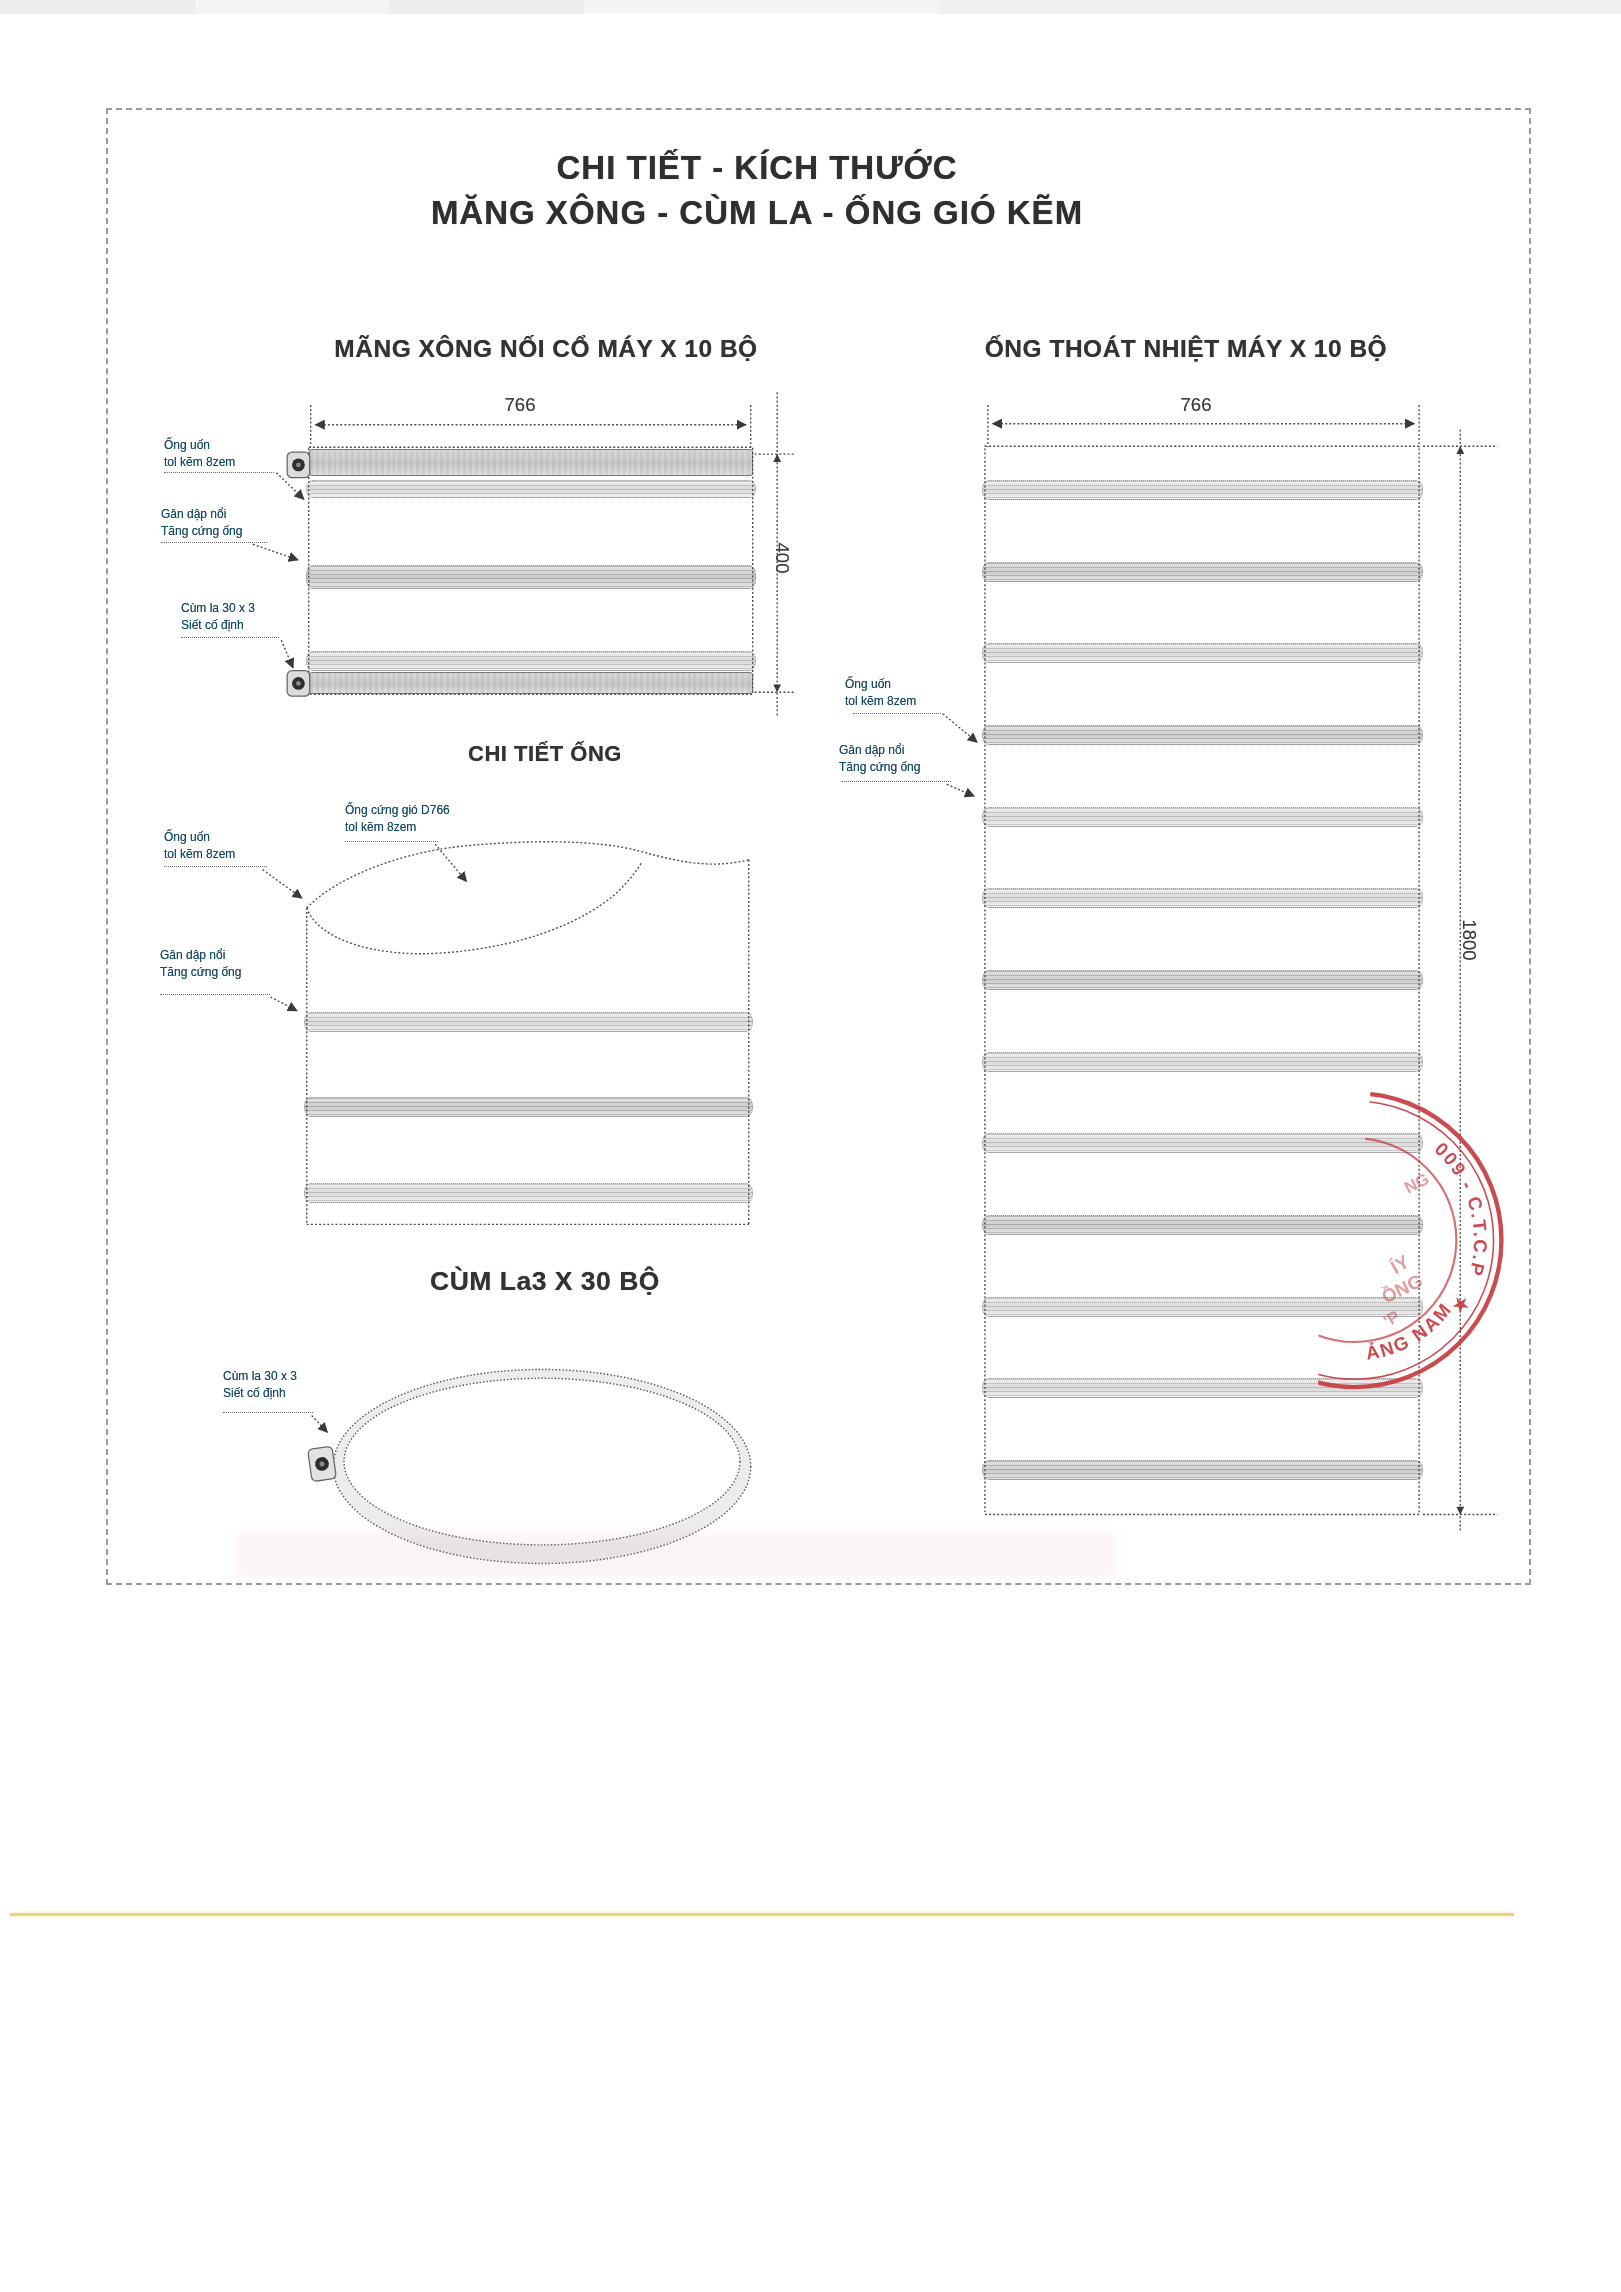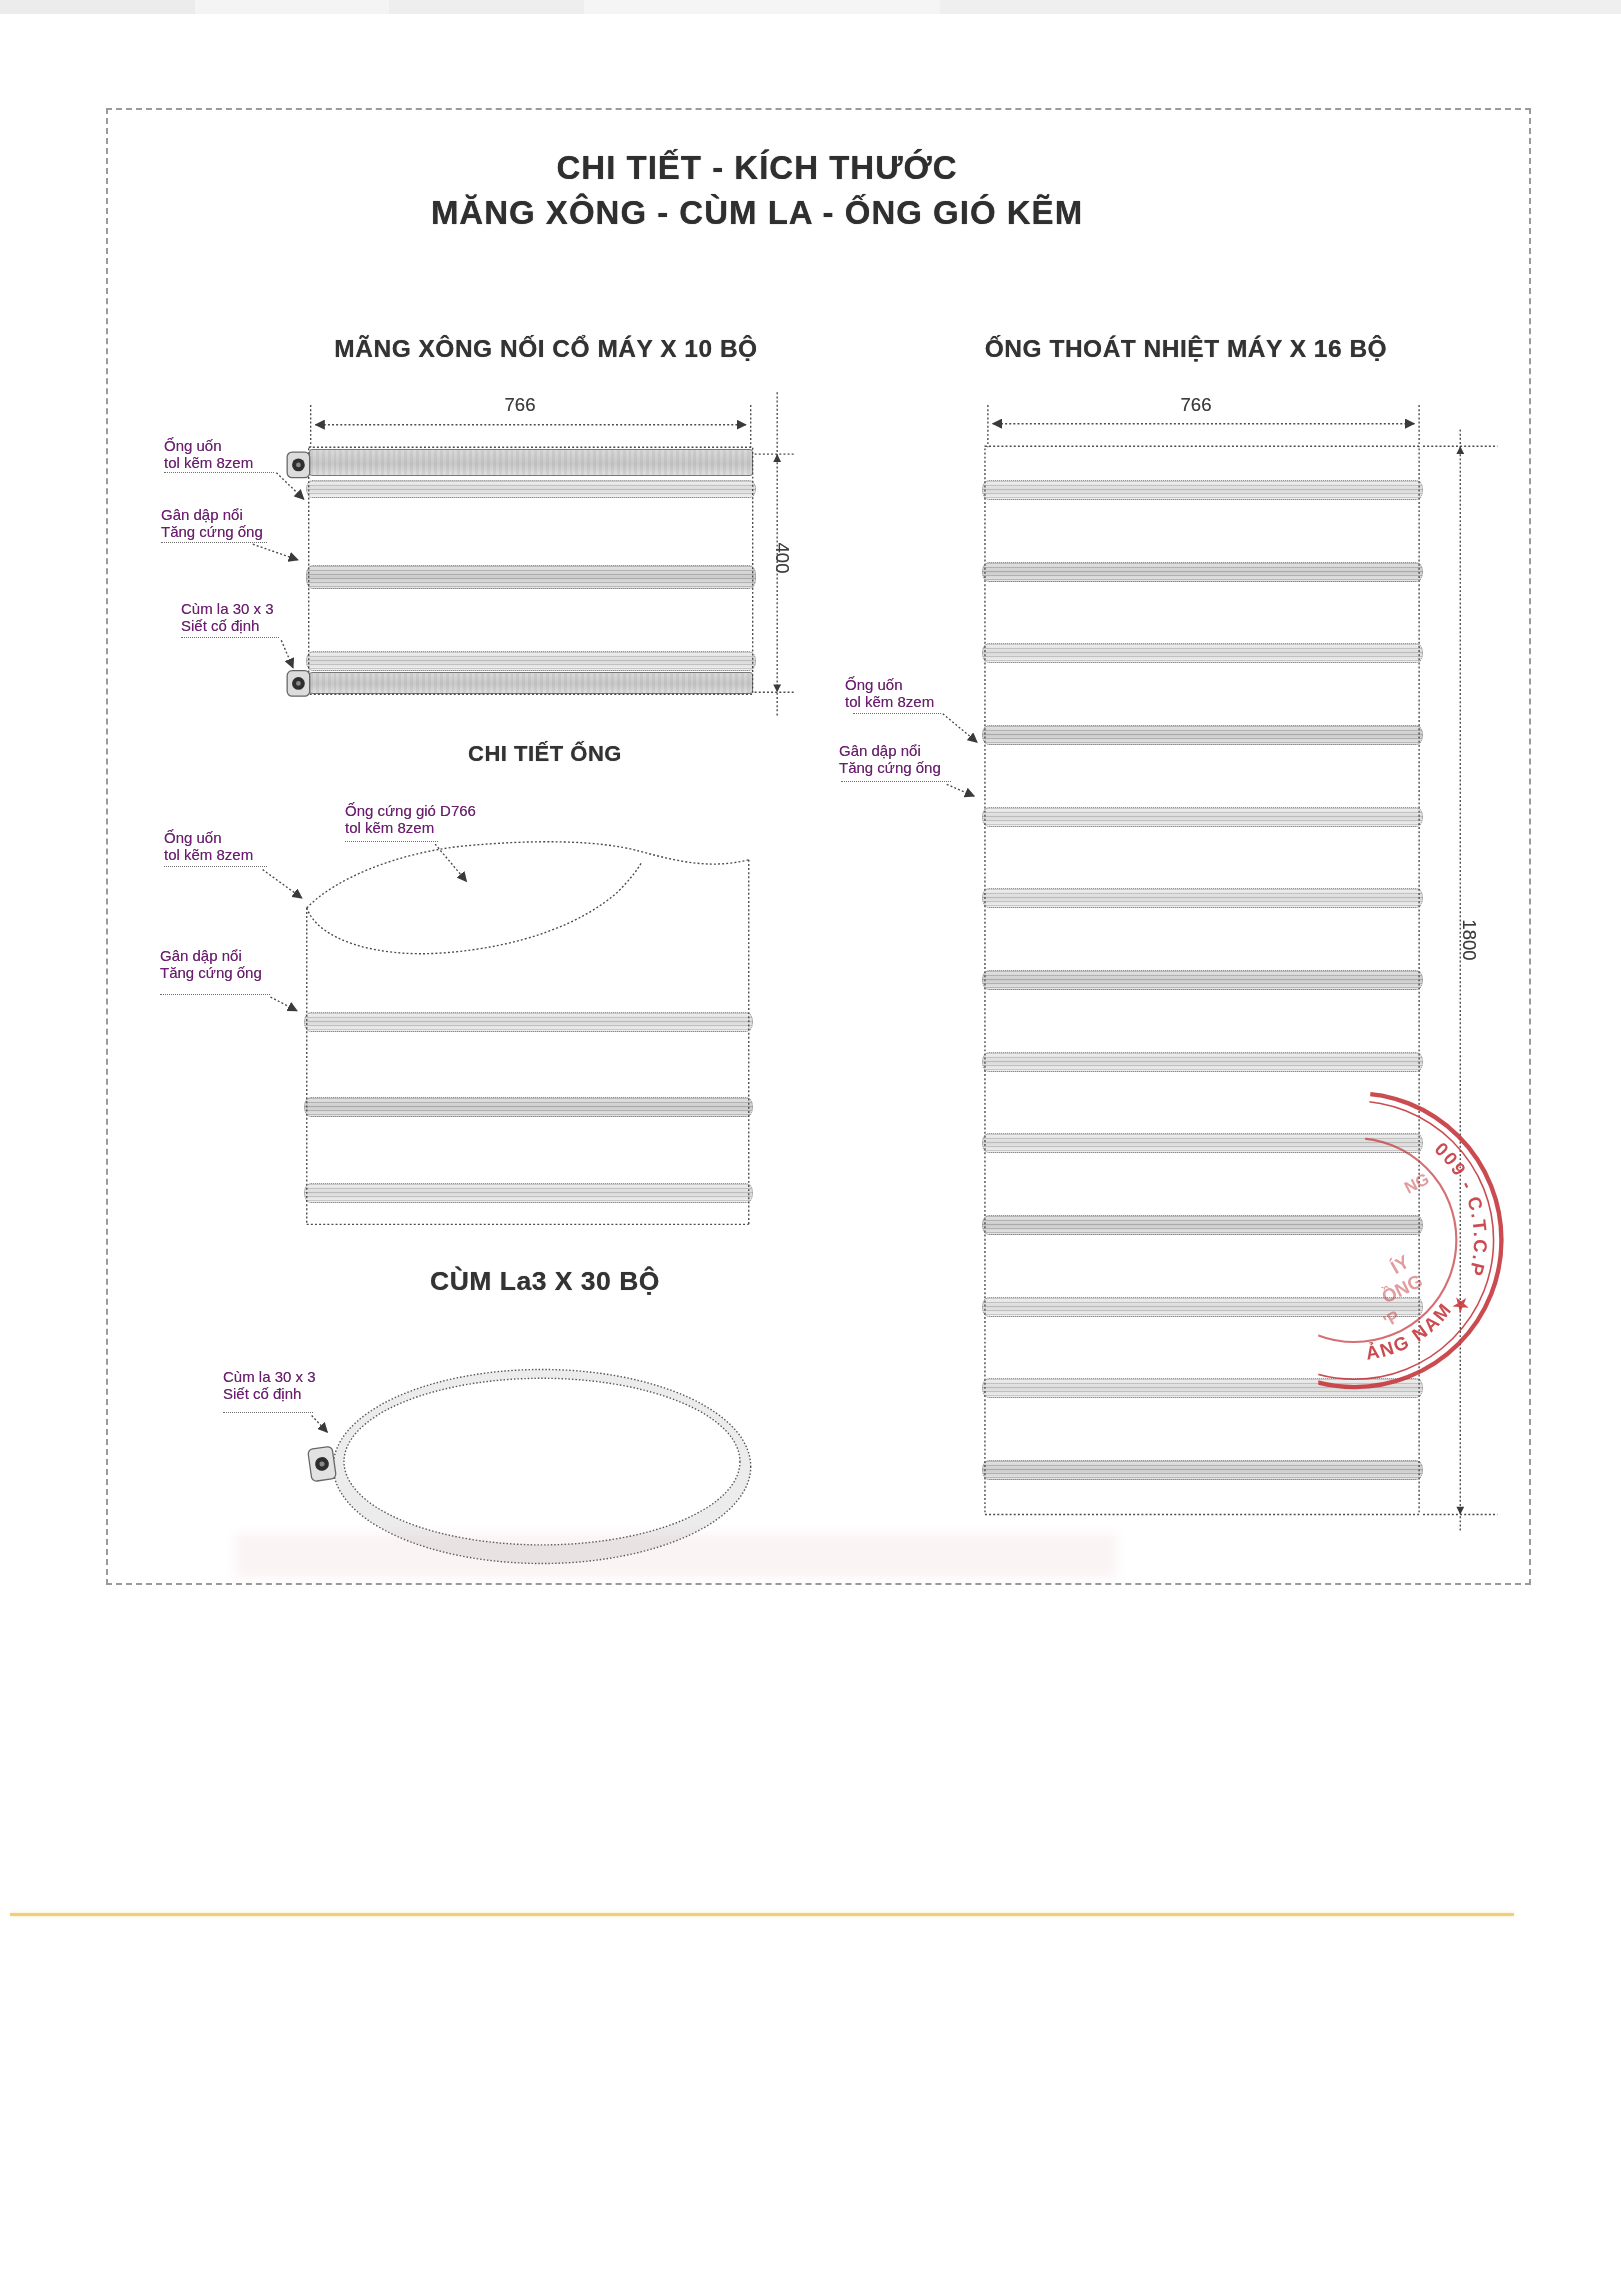--- a/index.html
+++ b/index.html
@@ -6,21 +6,21 @@
   .page{position:relative;width:1621px;height:2293px;overflow:hidden;
         font-family:"Liberation Sans",sans-serif;background:#ffffff;}
   .abs{position:absolute;}
   .frame{position:absolute;left:106px;top:108px;width:1425px;height:1477px;
          border:2px dashed #9a9a9a;box-sizing:border-box;}
   .title{position:absolute;left:267px;width:980px;text-align:center;
          font-weight:bold;font-size:33px;letter-spacing:1px;color:#2f2f2f;
          text-shadow:0 0 0.8px rgba(40,40,40,.85);}
   .hdr{position:absolute;font-weight:bold;color:#333;text-align:center;
        letter-spacing:0.5px;text-shadow:0 0 0.7px rgba(50,50,50,.8);}
-  .lbl{position:absolute;font-size:15px;line-height:17px;color:#701a75;
+  .lbl{position:absolute;font-size:12px;line-height:17px;color:#0c4a6e;
        white-space:nowrap;text-shadow:0 0 0.5px rgba(70,70,70,.7);}
   .dim{position:absolute;font-size:18.6px;color:#3d3d3d;text-align:center;
        text-shadow:0 0 0.5px rgba(70,70,70,.6);}
   .underl{position:absolute;border-top:1.5px dotted #6d6d6d;height:0;}
   .rib{position:absolute;height:19.6px;box-sizing:border-box;border:1px dotted #8a8a8a;
        border-radius:6.9px/9.8px;
        background:repeating-linear-gradient(180deg,rgba(110,110,110,.30) 0 1px,rgba(0,0,0,0) 1px 3.9px),
                   linear-gradient(180deg,#efefef,#dadada 50%,#f0f0f0);}
   .rib.strong{background:repeating-linear-gradient(180deg,rgba(95,95,95,.32) 0 1px,rgba(0,0,0,0) 1px 3.9px),
                   linear-gradient(180deg,#e3e3e3,#cccccc 50%,#e6e6e6);}
@@ -39,21 +39,21 @@
 
 <div class="page">
 
   <div class="topband"></div>
   <div class="frame"></div>
 
   <div class="title" style="top:194px;">MĂNG XÔNG - CÙM LA - ỐNG GIÓ KẼM</div>
   <div class="title" style="top:149px;">CHI TIẾT - KÍCH THƯỚC</div>
 
   <div class="hdr" style="left:252px;top:335px;width:588px;font-size:24.5px;text-align:center;">MÃNG XÔNG NỐI CỔ MÁY X 10 BỘ</div>
-  <div class="hdr" style="left:892px;top:335px;width:588px;font-size:24.5px;">ỐNG THOÁT NHIỆT MÁY X 16 BỘ</div>
+  <div class="hdr" style="left:892px;top:335px;width:588px;font-size:24.5px;">ỐNG THOÁT NHIỆT MÁY X 10 BỘ</div>
   <div class="hdr" style="left:349px;top:741px;width:392px;font-size:22px;">CHI TIẾT ỐNG</div>
   <div class="hdr" style="left:349px;top:1266px;width:392px;font-size:26.5px;">CÙM La3 X 30 BỘ</div>
 
   <div class="dim" style="left:481px;top:394px;width:78px;">766</div>
   <div class="dim" style="left:752px;top:547px;width:59px;transform:rotate(90deg);">400</div>
   <div class="dim" style="left:1157px;top:394px;width:78px;">766</div>
   <div class="dim" style="left:1434px;top:929px;width:69px;transform:rotate(90deg);">1800</div>
 
   <div class="clamp" style="left:309px;top:449px;width:444px;height:27.4px;"></div>
   <div class="rib" style="left:306px;top:480px;width:450px;height:17.6px;"></div>

